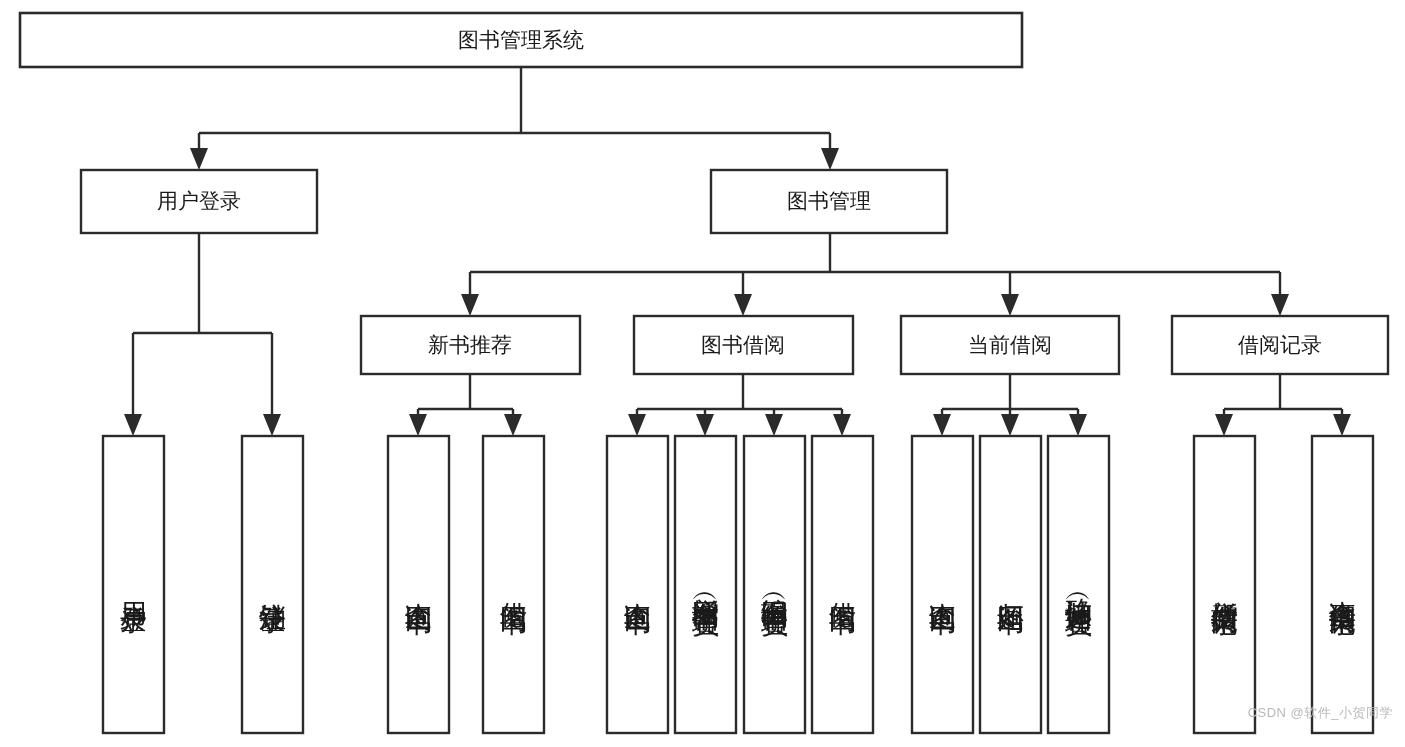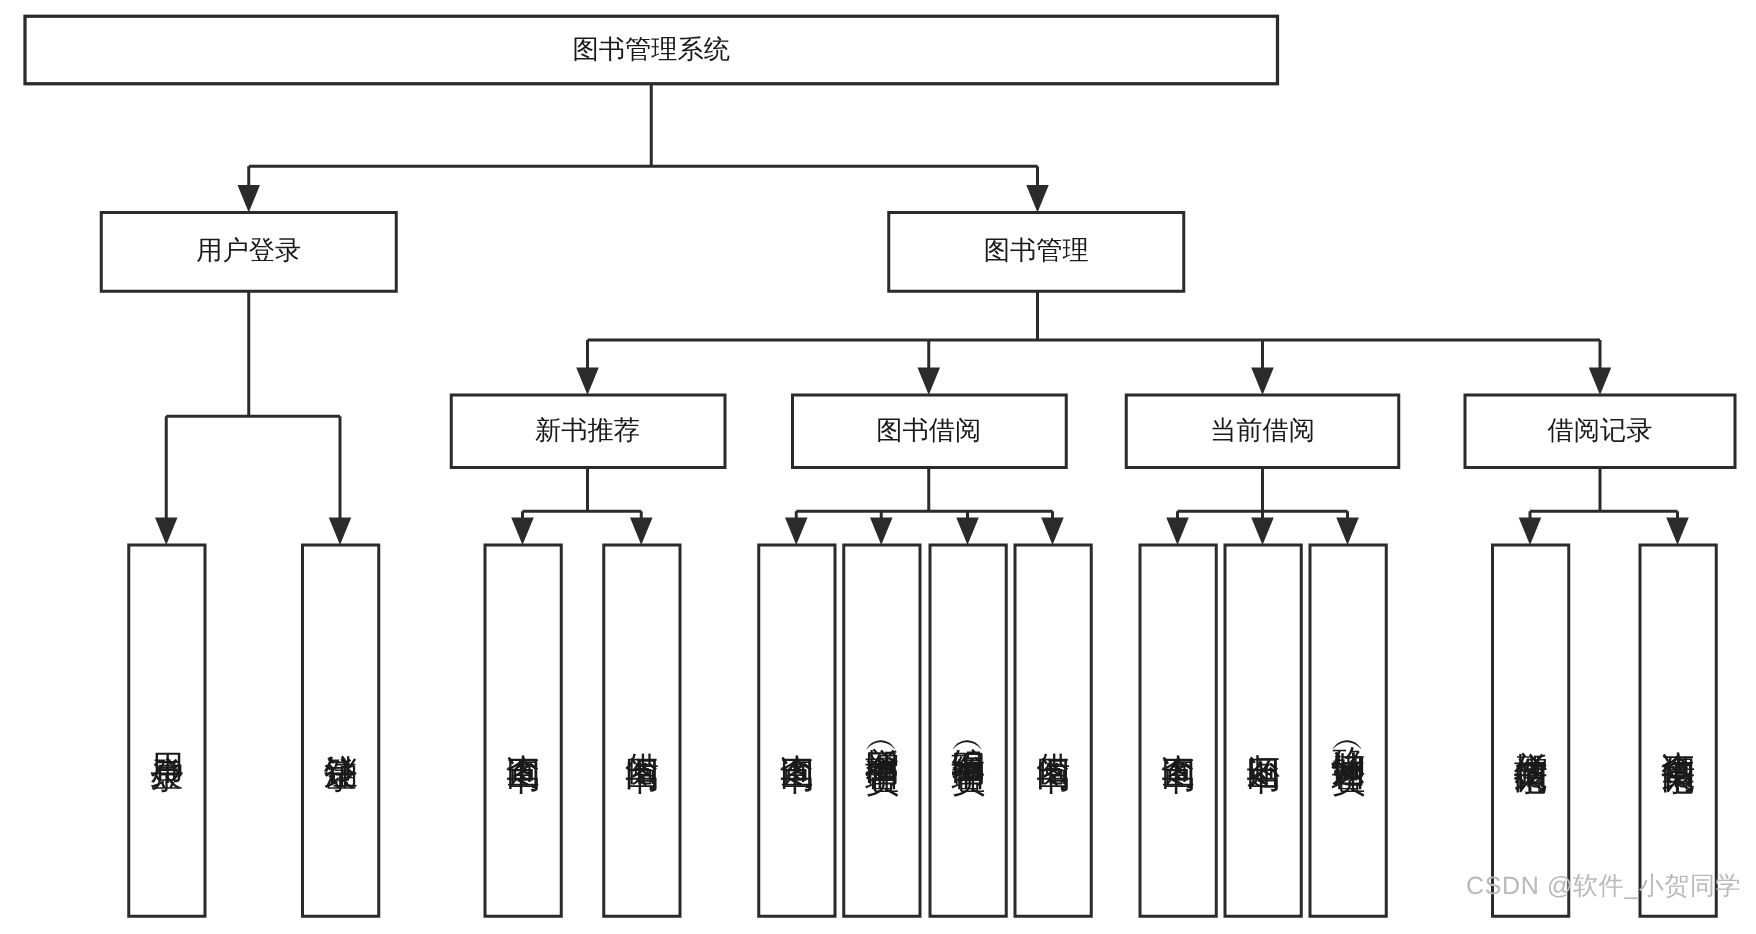--- a/index.html
+++ b/index.html
@@ -68,21 +68,21 @@
     letter-spacing: 2px;
     color: #1a1a1a;
     white-space: nowrap;
     text-align: center;
   }
   .watermark {
     position: absolute;
     right: 12px;
     bottom: 6px;
     font-family: "Liberation Sans", "DejaVu Sans", sans-serif;
-    font-size: 20px;
+    font-size: 13px;
     color: #b9b9b9;
     letter-spacing: 0.5px;
     user-select: none;
   }
 </style>
 </head>
 <body>
 
 <div id="diagram-root">
 

